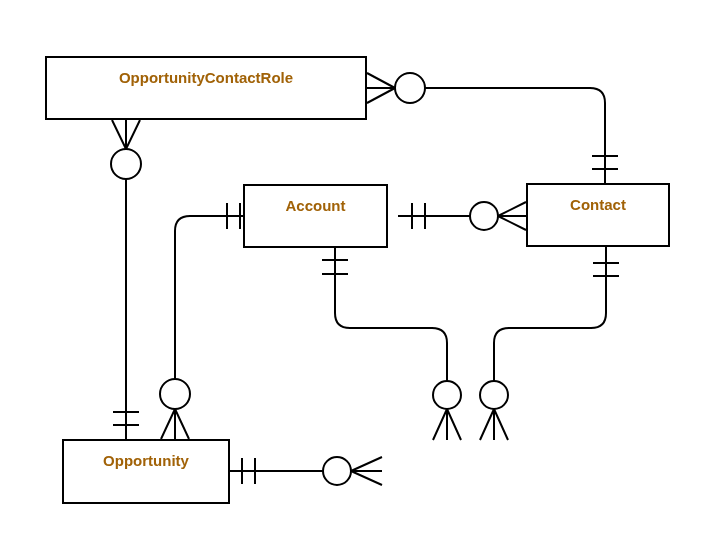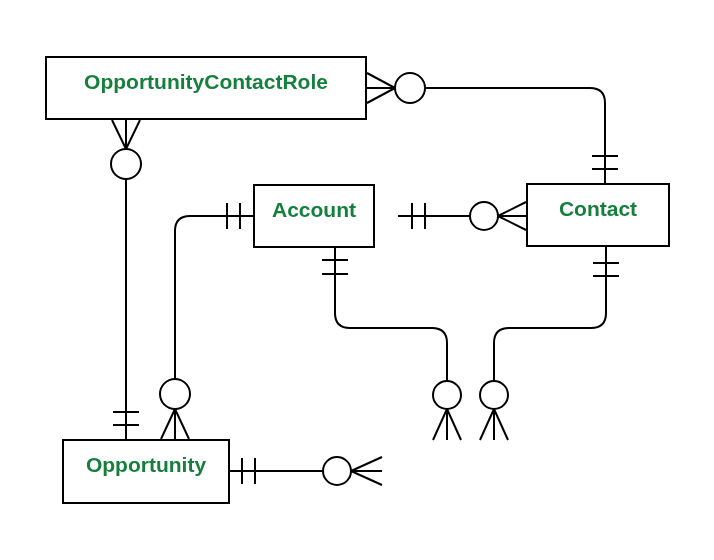--- a/index.html
+++ b/index.html
@@ -24,23 +24,23 @@
     position: absolute;
     box-sizing: border-box;
     border: 2px solid #000000;
     background: #ffffff;
     display: flex;
     justify-content: center;
     align-items: flex-start;
     padding-top: 12px;
   }
   .entity .label {
-    font-size: 21px;
+    font-size: 15px;
     font-weight: bold;
-    color: #15803d;
+    color: #a16207;
     white-space: nowrap;
     line-height: 1.1;
   }
   .edge-stroke {
     stroke: #000000;
     stroke-width: 2;
     fill: none;
   }
   .edge-circle {
     stroke: #000000;
@@ -102,21 +102,21 @@
       <path class="edge-stroke" d="M242,458 L242,484 M255,458 L255,484"></path>
       <circle class="edge-circle" cx="337" cy="471" r="14"></circle>
       <path class="edge-stroke" d="M351,471 L382,457 M351,471 L382,471 M351,471 L382,485"></path>
     </g>
   </svg>
 
   <div class="entity" style="left:45px; top:56px; width:322px; height:64px;">
     <span class="label">OpportunityContactRole</span>
   </div>
 
-  <div class="entity" style="left:253px; top:184px; width:122px; height:64px;">
+  <div class="entity" style="left:243px; top:184px; width:145px; height:64px;">
     <span class="label">Account</span>
   </div>
 
   <div class="entity" style="left:62px; top:439px; width:168px; height:65px;">
     <span class="label">Opportunity</span>
   </div>
 
   <div class="entity" style="left:526px; top:183px; width:144px; height:64px;">
     <span class="label">Contact</span>
   </div>

